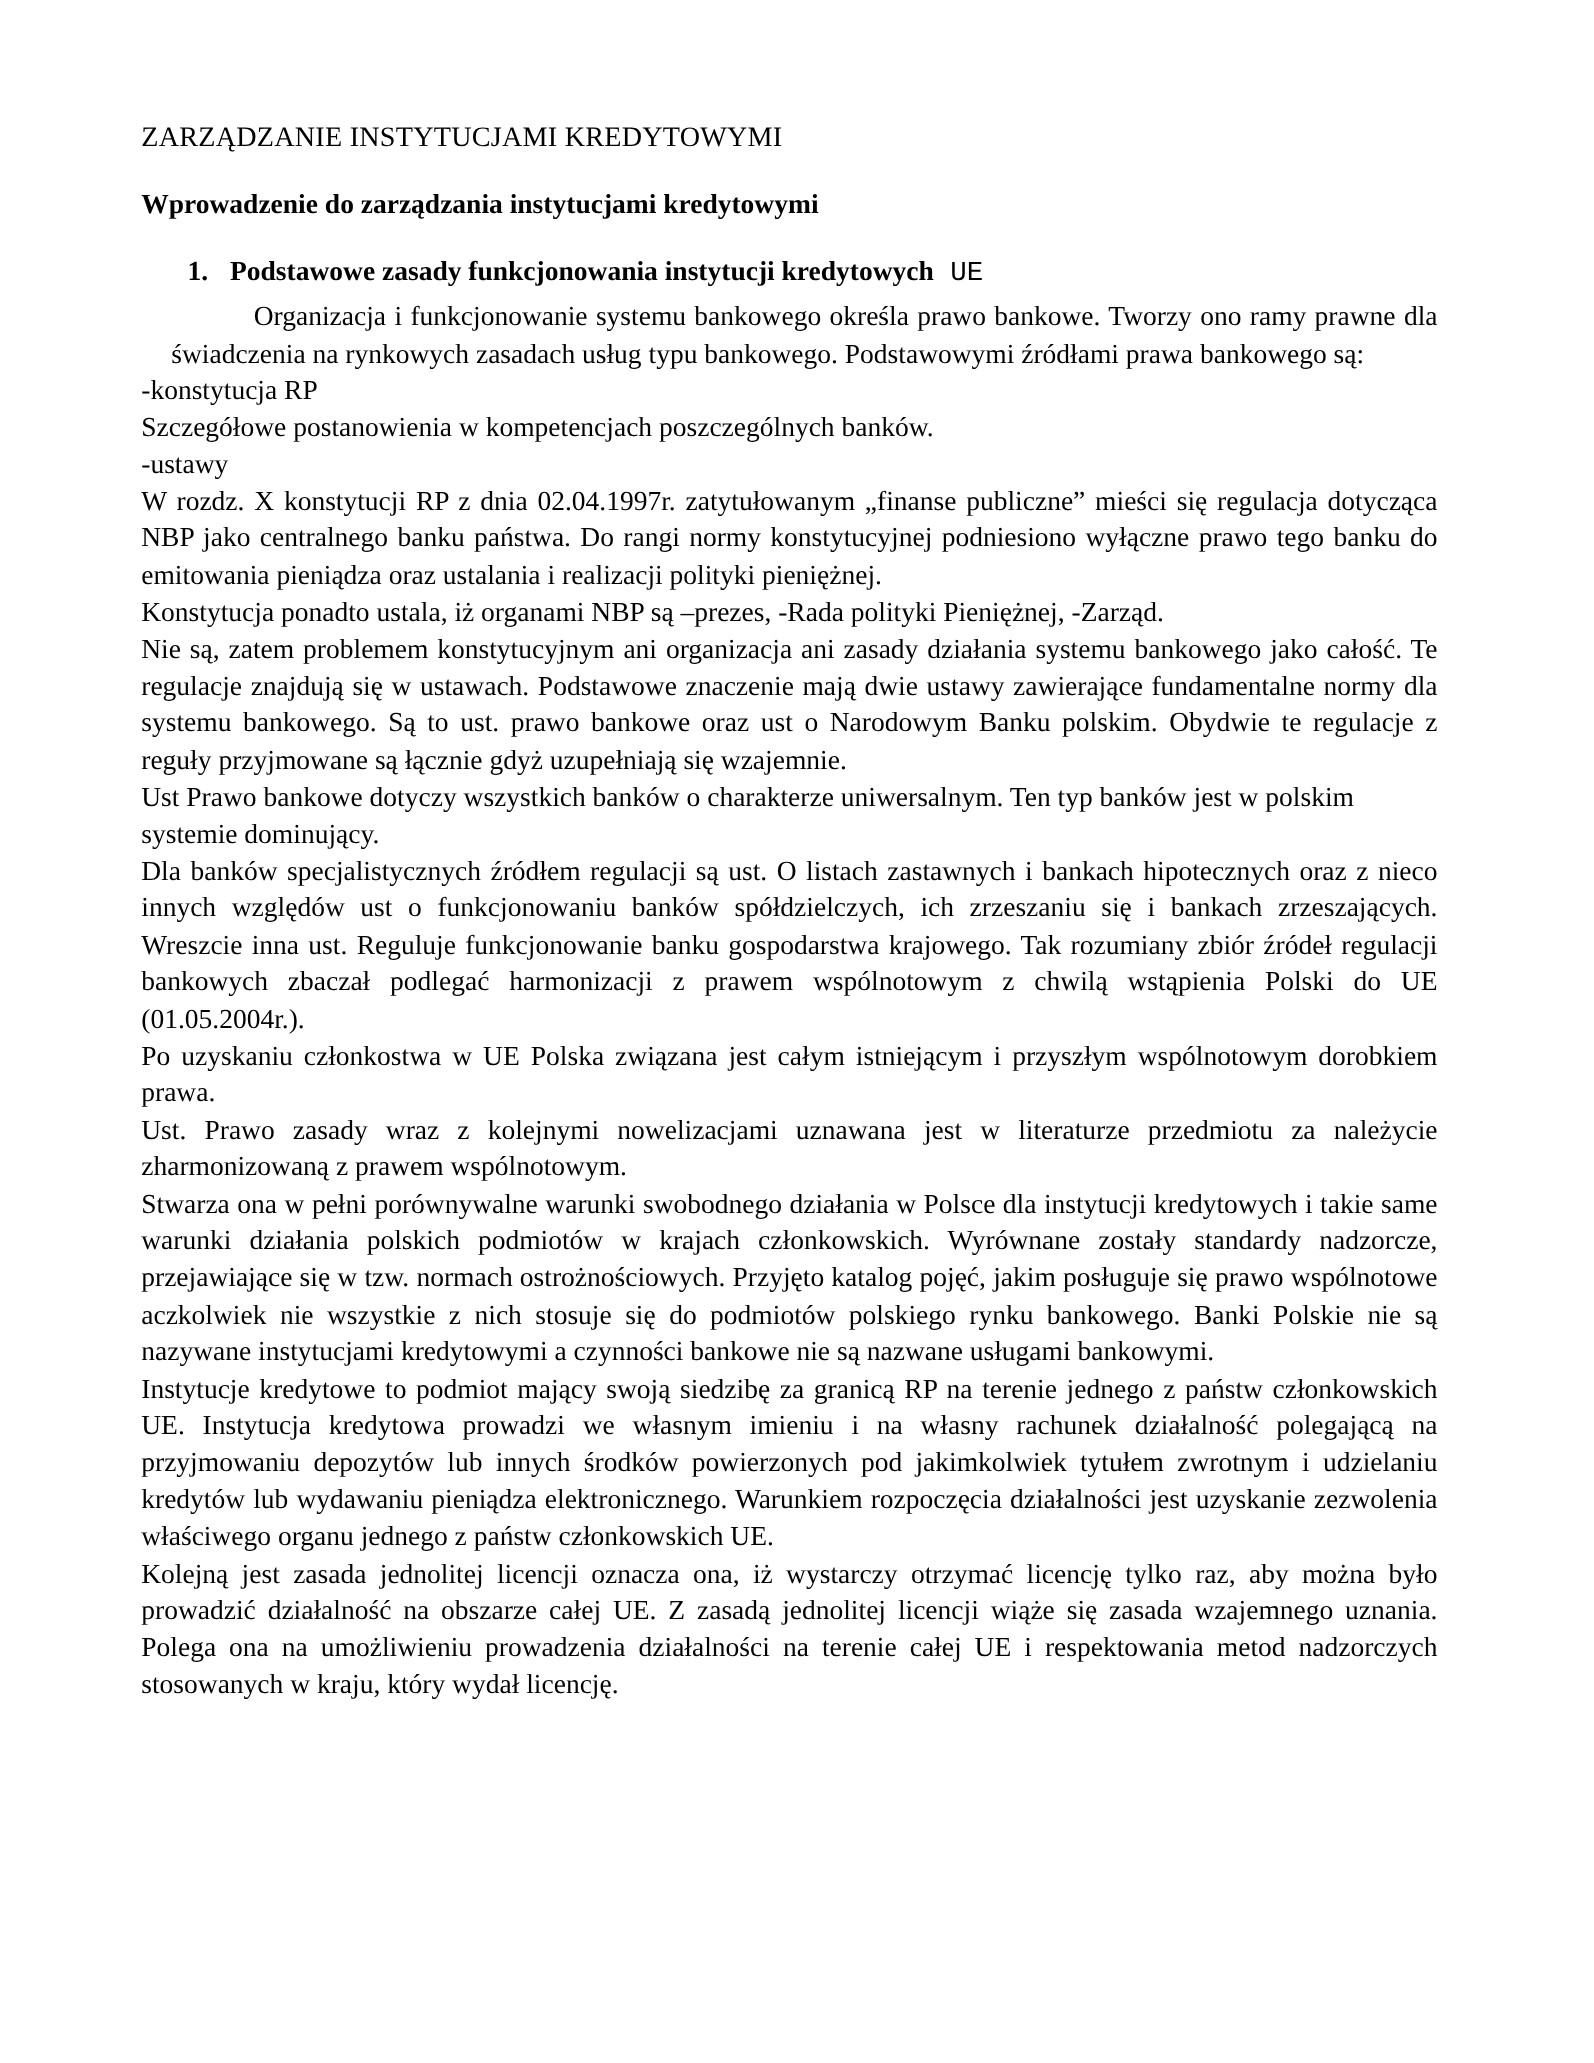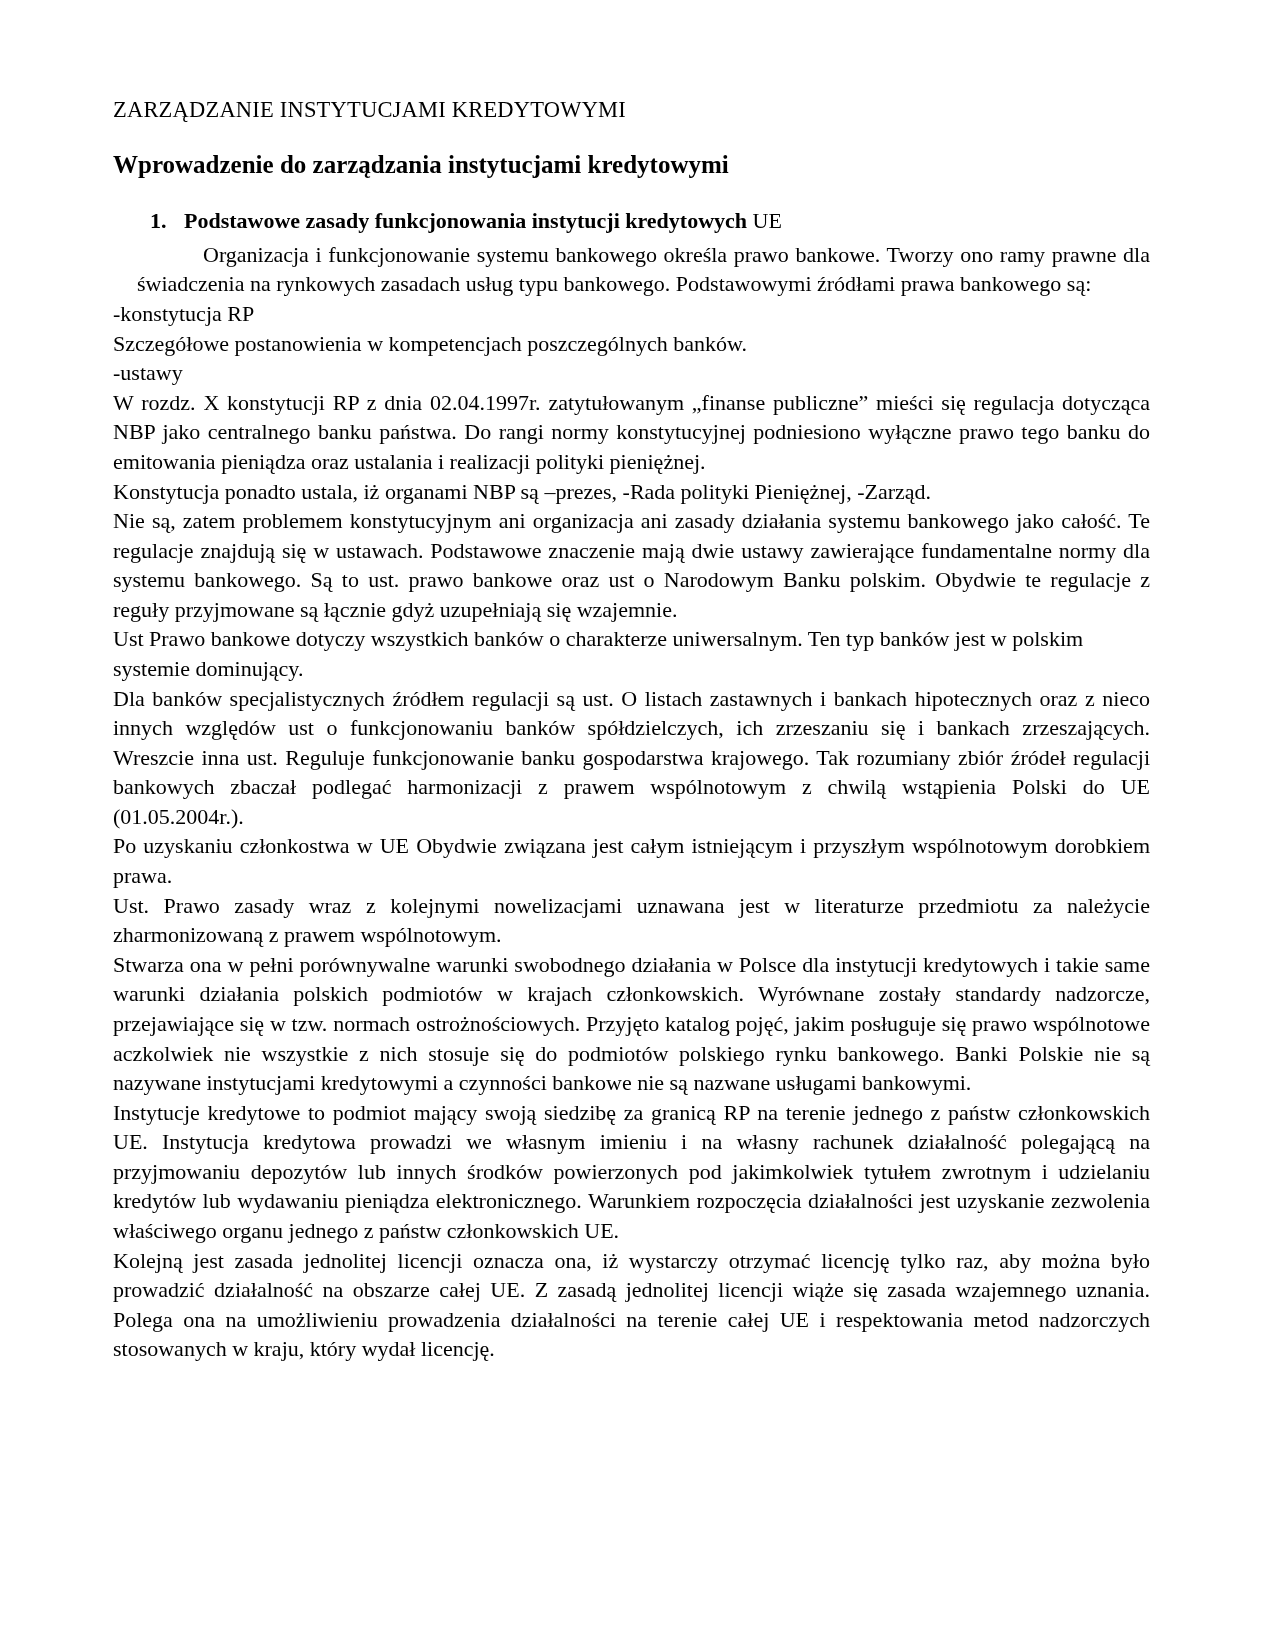--- a/index.html
+++ b/index.html
@@ -30,21 +30,21 @@
     font-size: 22.5px;
     line-height: 1.28;
     letter-spacing: 0.2px;
     font-weight: 400;
     margin: 0 0 24px 0;
     white-space: nowrap;
   }
 
   
   .section-heading {
-    font-size: 25px;
+    font-size: 22px;
     line-height: 1.3;
     font-weight: 700;
     margin: 0 0 26px 0;
   }
 
   
   .numbered-item {
     display: flex;
     align-items: baseline;
     margin: 0 0 4px 0;
@@ -55,20 +55,21 @@
   .numbered-item .num {
     font-weight: 700;
     width: 34px;
     flex: 0 0 34px;
   }
   .numbered-item .item-text {
     font-weight: 700;
   }
   .numbered-item .item-text .regular {
     font-weight: 400;
+    font-family: Liberation Mono, monospace;
   }
 
   
   p.body {
     font-size: 22px;
     line-height: 1.345;
     margin: 0;
     text-align: justify;
     text-justify: inter-word;
     hyphens: none;
@@ -110,21 +111,21 @@
     <p class="body">W rozdz. X konstytucji RP z dnia 02.04.1997r. zatytułowanym „finanse publiczne” mieści się regulacja dotycząca NBP jako centralnego banku państwa. Do rangi normy konstytucyjnej podniesiono wyłączne prawo tego banku do emitowania pieniądza oraz ustalania i realizacji polityki pieniężnej.</p>
 
     <p class="body noflow"><span>Konstytucja ponadto ustala, iż </span><b>organami</b><span> NBP są –prezes, -Rada polityki Pieniężnej, -Zarząd.</span></p>
 
     <p class="body">Nie są, zatem problemem konstytucyjnym ani organizacja ani zasady działania systemu bankowego jako całość. Te regulacje znajdują się w ustawach. Podstawowe znaczenie mają dwie ustawy zawierające fundamentalne normy dla systemu bankowego. Są to ust. prawo bankowe oraz ust o Narodowym Banku polskim. Obydwie te regulacje z reguły przyjmowane są łącznie gdyż uzupełniają się wzajemnie.</p>
 
     <p class="body noflow"><span>Ust Prawo bankowe dotyczy wszystkich banków </span><b>o charakterze uniwersalnym</b><span>. Ten typ banków jest w polskim systemie dominujący.</span></p>
 
     <p class="body"><b>Dla banków specjalistycznych</b><span> źródłem regulacji są ust. O listach zastawnych i bankach hipotecznych oraz z nieco innych względów ust o funkcjonowaniu banków spółdzielczych, ich zrzeszaniu się i bankach zrzeszających. Wreszcie inna ust. Reguluje funkcjonowanie </span><b>banku gospodarstwa krajowego</b><span>. Tak rozumiany zbiór źródeł regulacji bankowych zbaczał podlegać harmonizacji z prawem wspólnotowym z chwilą wstąpienia Polski do UE (01.05.2004r.).</span></p>
 
-    <p class="body">Po uzyskaniu członkostwa w UE Obydwie związana jest całym istniejącym i przyszłym wspólnotowym dorobkiem prawa.</p>
+    <p class="body">Po uzyskaniu członkostwa w UE Polska związana jest całym istniejącym i przyszłym wspólnotowym dorobkiem prawa.</p>
 
     <p class="body"><b>Ust. Prawo zasady</b><span> wraz z kolejnymi nowelizacjami uznawana jest w literaturze przedmiotu za należycie zharmonizowaną z prawem wspólnotowym.</span></p>
 
     <p class="body">Stwarza ona w pełni porównywalne warunki swobodnego działania w Polsce dla instytucji kredytowych i takie same warunki działania polskich podmiotów w krajach członkowskich. Wyrównane zostały standardy nadzorcze, przejawiające się w tzw. normach ostrożnościowych. Przyjęto katalog pojęć, jakim posługuje się prawo wspólnotowe aczkolwiek nie wszystkie z nich stosuje się do podmiotów polskiego rynku bankowego. Banki Polskie nie są nazywane instytucjami kredytowymi a czynności bankowe nie są nazwane usługami bankowymi.</p>
 
     <p class="body"><b>Instytucje kredytowe</b><span> to podmiot mający swoją siedzibę za granicą RP na terenie jednego z państw członkowskich UE. Instytucja kredytowa prowadzi we własnym imieniu i na własny rachunek działalność polegającą na przyjmowaniu depozytów lub innych środków powierzonych pod jakimkolwiek tytułem zwrotnym i udzielaniu kredytów lub wydawaniu pieniądza elektronicznego. Warunkiem rozpoczęcia działalności jest uzyskanie zezwolenia właściwego organu jednego z państw członkowskich UE.</span></p>
 
     <p class="body"><span>Kolejną jest </span><b>zasada jednolitej licencji</b><span> oznacza ona, iż wystarczy otrzymać licencję tylko raz, aby można było prowadzić działalność na obszarze całej UE. Z zasadą jednolitej licencji wiąże się </span><b>zasada wzajemnego uznania.</b><span> Polega ona na umożliwieniu prowadzenia działalności na terenie całej UE i respektowania metod nadzorczych stosowanych w kraju, który wydał licencję.</span></p>
 
   </div>

